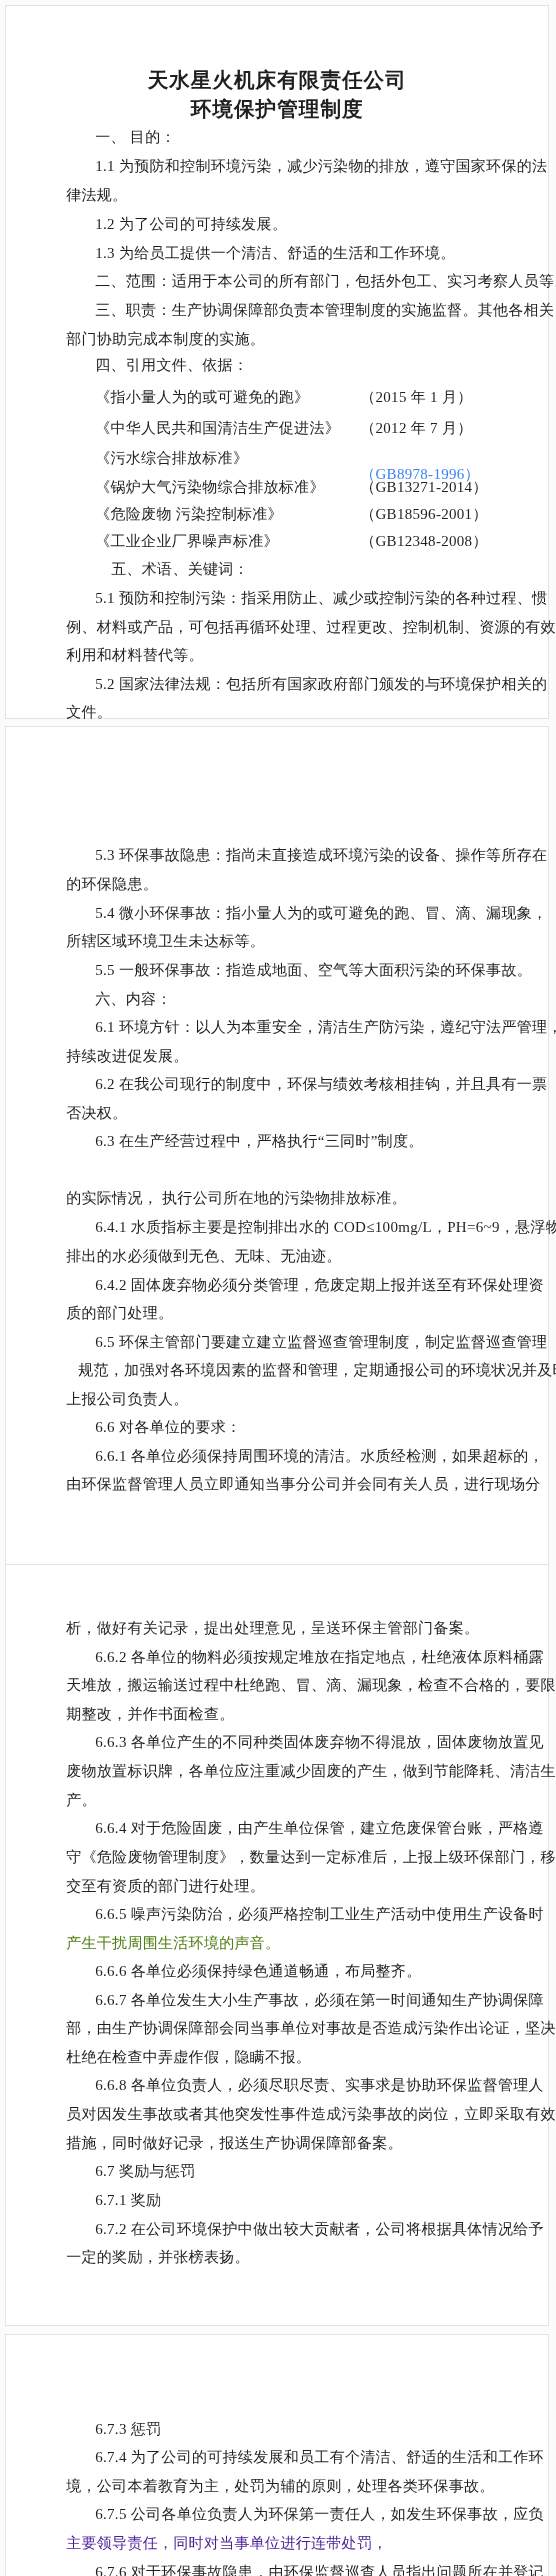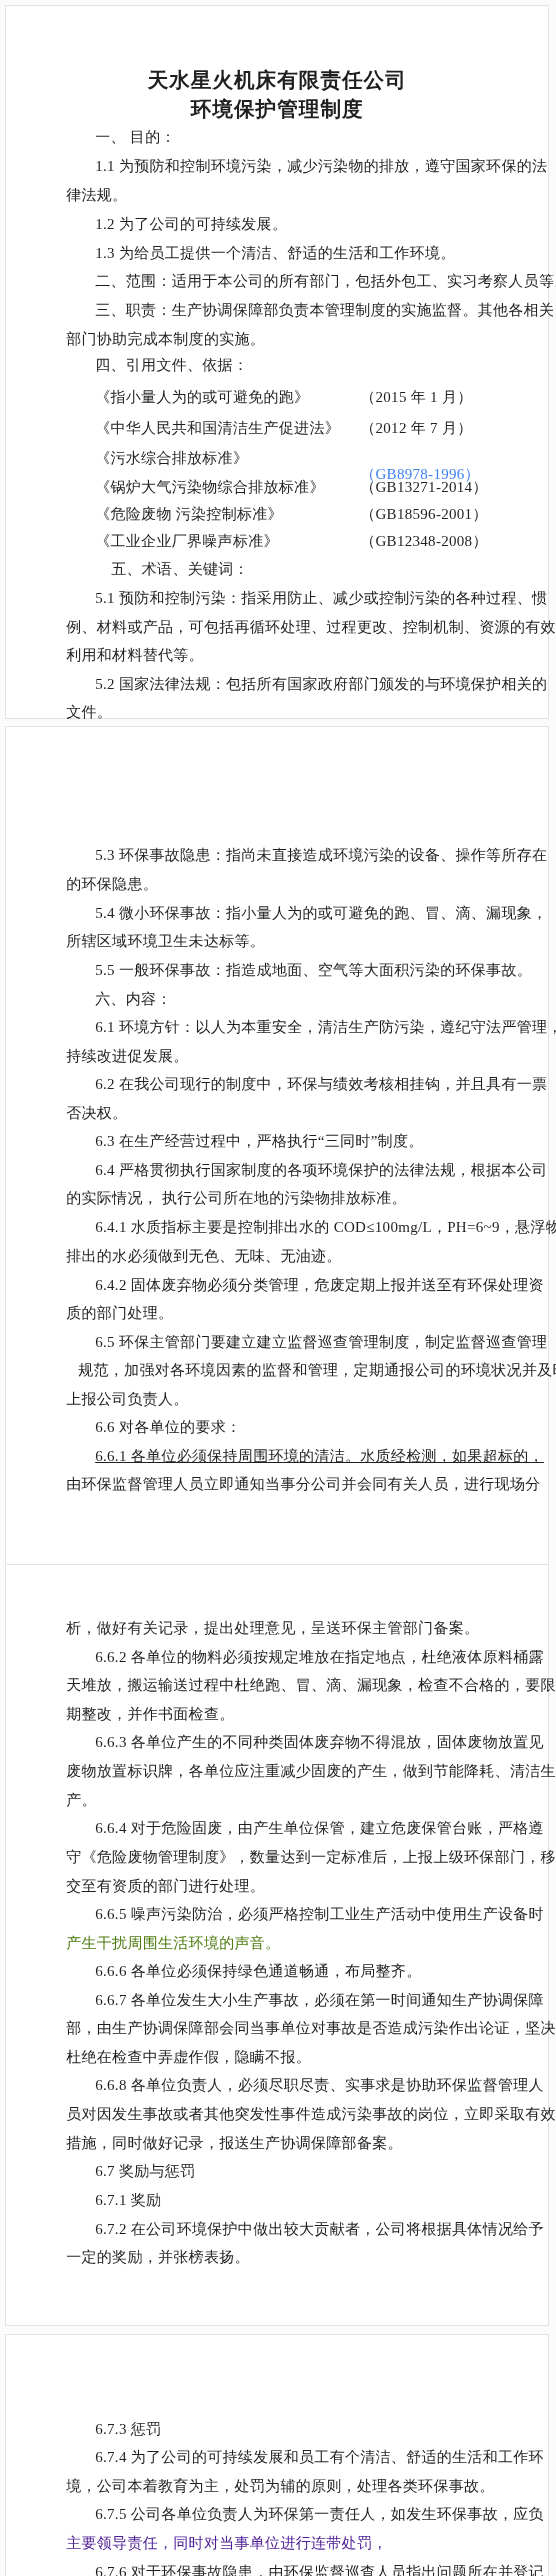--- a/index.html
+++ b/index.html
@@ -82,31 +82,30 @@
       <div class="line" style="top: 143px; left: 60px; color: rgb(31, 31, 31);">的环保隐患。</div>
       <div class="line" style="top: 172px; left: 89px; color: rgb(31, 31, 31);">5.4 微小环保事故：指小量人为的或可避免的跑、冒、滴、漏现象，</div>
       <div class="line" style="top: 200px; left: 60px; color: rgb(31, 31, 31);">所辖区域环境卫生未达标等。</div>
       <div class="line" style="top: 229px; left: 89px; color: rgb(31, 31, 31);">5.5 一般环保事故：指造成地面、空气等大面积污染的环保事故。</div>
       <div class="line" style="top: 258px; left: 89px; color: rgb(31, 31, 31);">六、内容：</div>
       <div class="line" style="top: 286px; left: 89px; color: rgb(31, 31, 31);">6.1 环境方针：以人为本重安全，清洁生产防污染，遵纪守法严管理，</div>
       <div class="line" style="top: 315px; left: 60px; color: rgb(31, 31, 31);">持续改进促发展。</div>
       <div class="line" style="top: 343px; left: 89px; color: rgb(31, 31, 31);">6.2 在我公司现行的制度中，环保与绩效考核相挂钩，并且具有一票</div>
       <div class="line" style="top: 372px; left: 60px; color: rgb(31, 31, 31);">否决权。</div>
       <div class="line" style="top: 400px; left: 89px; color: rgb(31, 31, 31);">6.3 在生产经营过程中，严格执行“三同时”制度。</div>
-      <div class="line" style="top: 429px; left: 89px; color: rgb(31, 31, 31);">6.4 严格贯彻执行国家制度的各项环境保护的法律法规，根据本公司</div>
       <div class="line" style="top: 457px; left: 60px; color: rgb(31, 31, 31);">的实际情况， 执行公司所在地的污染物排放标准。</div>
       <div class="line" style="top: 486px; left: 89px; color: rgb(31, 31, 31);">6.4.1 水质指标主要是控制排出水的 COD≤100mg/L，PH=6~9，悬浮物</div>
       <div class="line" style="top: 515px; left: 60px; color: rgb(31, 31, 31);">排出的水必须做到无色、无味、无油迹。</div>
       <div class="line" style="top: 544px; left: 89px; color: rgb(31, 31, 31);">6.4.2 固体废弃物必须分类管理，危废定期上报并送至有环保处理资</div>
       <div class="line" style="top: 572px; left: 60px; color: rgb(31, 31, 31);">质的部门处理。</div>
       <div class="line" style="top: 601px; left: 89px; color: rgb(31, 31, 31);">6.5 环保主管部门要建立建立监督巡查管理制度，制定监督巡查管理</div>
       <div class="line" style="top: 629px; left: 60px; color: rgb(31, 31, 31); margin-left: 12px;">规范，加强对各环境因素的监督和管理，定期通报公司的环境状况并及时</div>
       <div class="line" style="top: 658px; left: 60px; color: rgb(31, 31, 31);">上报公司负责人。</div>
       <div class="line" style="top: 686px; left: 89px; color: rgb(31, 31, 31);">6.6 对各单位的要求：</div>
-      <div class="line" style="top: 715px; left: 89px; color: rgb(31, 31, 31); text-decoration: underline;">6.6.1 各单位必须保持周围环境的清洁。水质经检测，如果超标的，</div>
+      <div class="line" style="top: 715px; left: 89px; color: rgb(31, 31, 31);">6.6.1 各单位必须保持周围环境的清洁。水质经检测，如果超标的，</div>
       <div class="line" style="top: 743px; left: 60px; color: rgb(31, 31, 31);">由环保监督管理人员立即通知当事分公司并会同有关人员，进行现场分</div>
     </div>
     <div class="page" style="top: 1564px; height: 762px; background: rgb(255, 255, 255); border-color: rgb(227, 227, 227);">
       <div class="line" style="top: 49px; left: 60px; color: rgb(31, 31, 31);">析，做好有关记录，提出处理意见，呈送环保主管部门备案。</div>
       <div class="line" style="top: 78px; left: 89px; color: rgb(31, 31, 31);">6.6.2 各单位的物料必须按规定堆放在指定地点，杜绝液体原料桶露</div>
       <div class="line" style="top: 106px; left: 60px; color: rgb(31, 31, 31);">天堆放，搬运输送过程中杜绝跑、冒、滴、漏现象，检查不合格的，要限</div>
       <div class="line" style="top: 135px; left: 60px; color: rgb(31, 31, 31);">期整改，并作书面检查。</div>
       <div class="line" style="top: 163px; left: 89px; color: rgb(31, 31, 31);">6.6.3 各单位产生的不同种类固体废弃物不得混放，固体废物放置见</div>
       <div class="line" style="top: 192px; left: 60px; color: rgb(31, 31, 31);">废物放置标识牌，各单位应注重减少固废的产生，做到节能降耗、清洁生</div>
       <div class="line" style="top: 221px; left: 60px; color: rgb(31, 31, 31);">产。</div>

